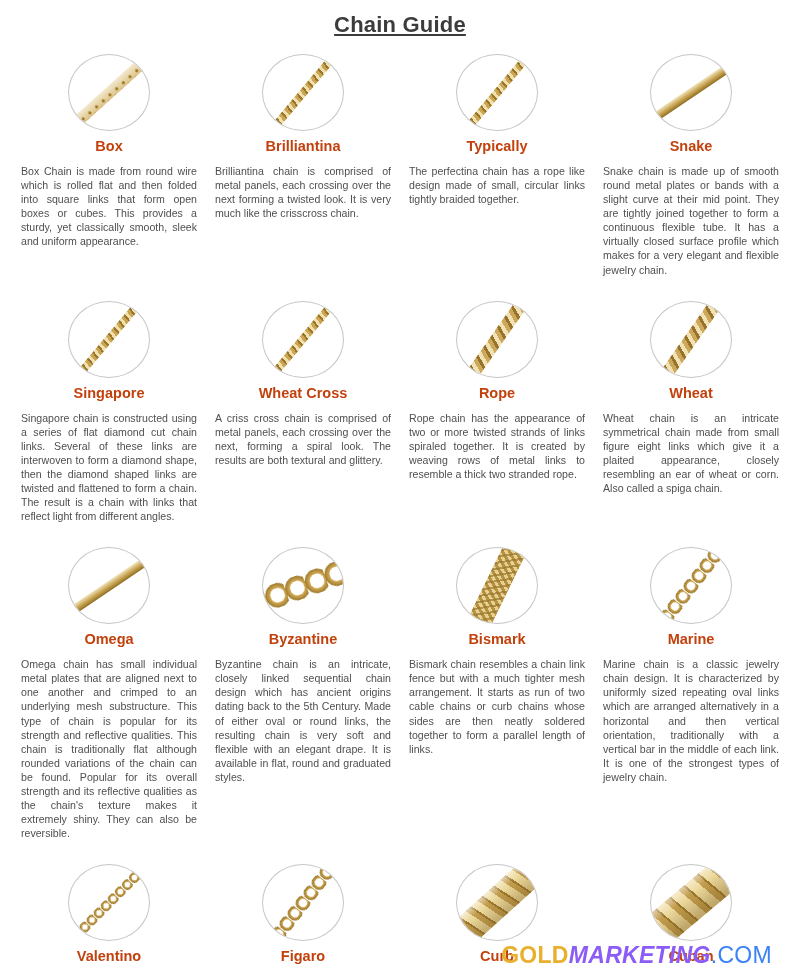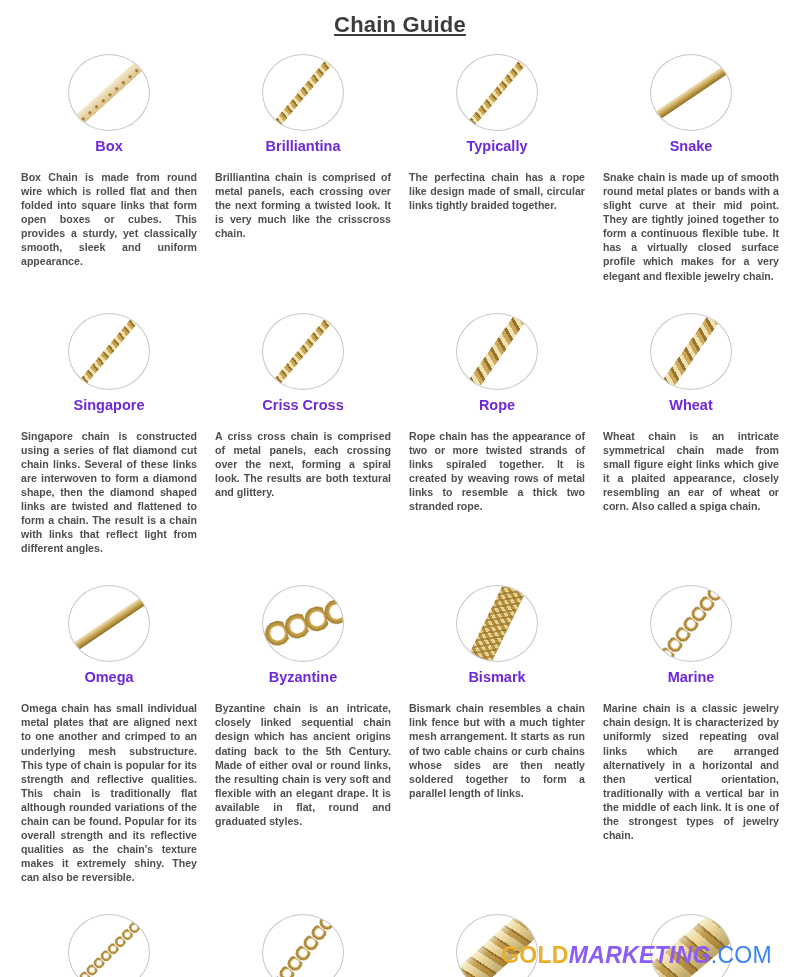--- a/index.html
+++ b/index.html
@@ -63,26 +63,26 @@
       repeating-linear-gradient(-55deg, #e7d193 0 3px, #b6913f 3px 6px); }
   .c-wide { --rot: -42deg; height: 30px; border-radius: 6px;
     background-image:
       linear-gradient(to bottom, rgba(255,255,255,.55), rgba(255,255,255,0) 30%, rgba(122,92,30,.35) 90%),
       repeating-linear-gradient(75deg, #eeda9e 0 8px, #c39d4e 8px 13px, #9c782e 13px 15px); }
   .c-wider { --rot: -40deg; height: 36px; border-radius: 7px;
     background-image:
       linear-gradient(to bottom, rgba(255,255,255,.5), rgba(255,255,255,0) 30%, rgba(122,92,30,.4) 90%),
       repeating-linear-gradient(80deg, #eeda9e 0 10px, #c39d4e 10px 16px, #9c782e 16px 18px); }
   .chain-name {
-    margin: 7px 0 8px; font-size: 14.5px; font-weight: bold; color: #6d28d9;
+    margin: 7px 0 8px; font-size: 14.5px; font-weight: bold; color: #c2410c;
     text-align: center;
   }
   .chain-desc {
-    margin: 8px; font-size: 10.6px; line-height: 1.33; color: #4f4f4f;
-    text-align: justify; width: 100%; font-weight: bold;
+    margin: 2px; font-size: 10.6px; line-height: 1.33; color: #4f4f4f;
+    text-align: justify; width: 100%;
   }
   .footer-brand {
     position: absolute; right: 28px; bottom: 8px;
     font-size: 23px; font-weight: bold; letter-spacing: 0.3px;
     white-space: nowrap;
   }
   .footer-brand .tld { font-weight: normal; text-transform: uppercase; }
 </style>
 </head>
 <body>
@@ -127,21 +127,21 @@
       <div class="chain c-twist"></div>
     </div>
     <figcaption class="chain-name">Singapore</figcaption>
     <p class="chain-desc">Singapore chain is constructed using a series of flat diamond cut chain links. Several of these links are interwoven to form a diamond shape, then the diamond shaped links are twisted and flattened to form a chain. The result is a chain with links that reflect light from different angles.</p>
   </figure>
 
   <figure class="cell">
     <div class="circle">
       <div class="chain c-twist"></div>
     </div>
-    <figcaption class="chain-name">Criss Cross</figcaption>
+    <figcaption class="chain-name">Wheat Cross</figcaption>
     <p class="chain-desc">A criss cross chain is comprised of metal panels, each crossing over the next, forming a spiral look. The results are both textural and glittery.</p>
   </figure>
 
   <figure class="cell">
     <div class="circle">
       <div class="chain c-rope"></div>
     </div>
     <figcaption class="chain-name">Rope</figcaption>
     <p class="chain-desc">Rope chain has the appearance of two or more twisted strands of links spiraled together. It is created by weaving rows of metal links to resemble a thick two stranded rope.</p>
   </figure>

